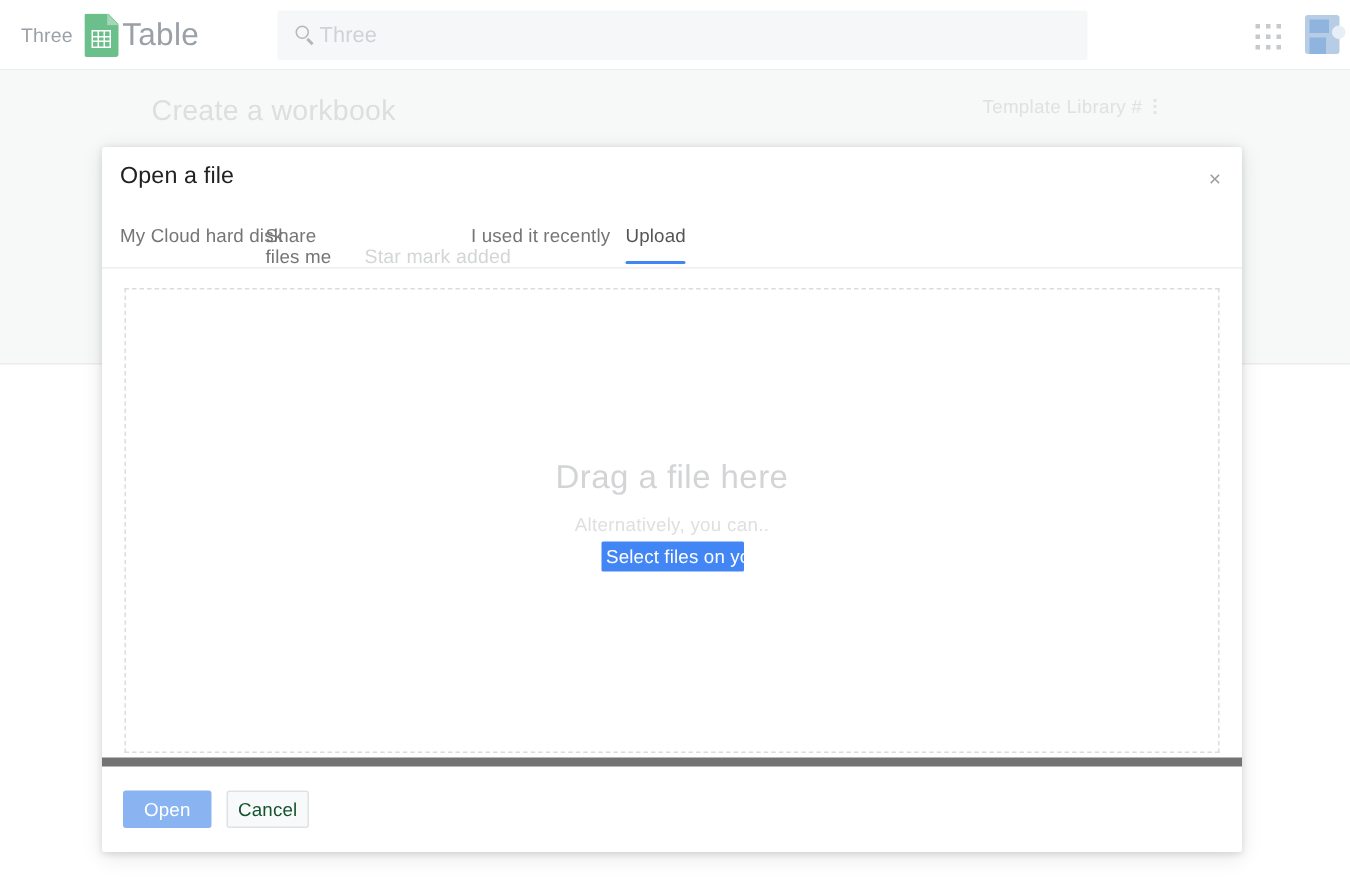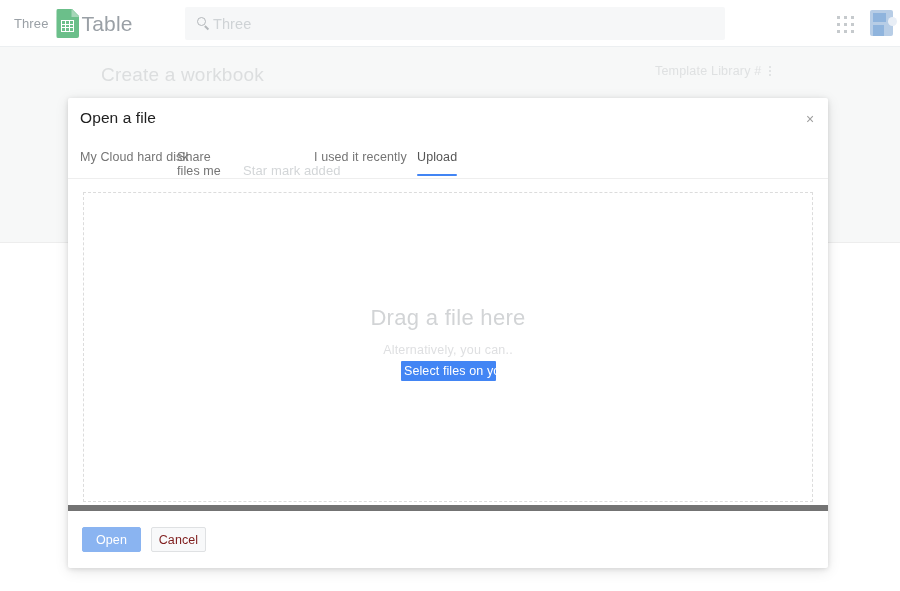--- a/index.html
+++ b/index.html
@@ -355,21 +355,21 @@
     left: 14px;
     width: 59px;
     background: #8ab4f1;
     color: #ffffff;
     border: 1px solid #8ab4f1;
   }
   .btn-cancel {
     left: 83px;
     width: 55px;
     background: #f8f9fa;
-    color: #7f1d1d;
+    color: #14532d;
     border: 1px solid #dfe1e3;
   }
 </style>
 </head>
 <body>
 
 <div class="topbar">
 
   <div class="brand">
     <span class="brand-prefix">Three</span>

